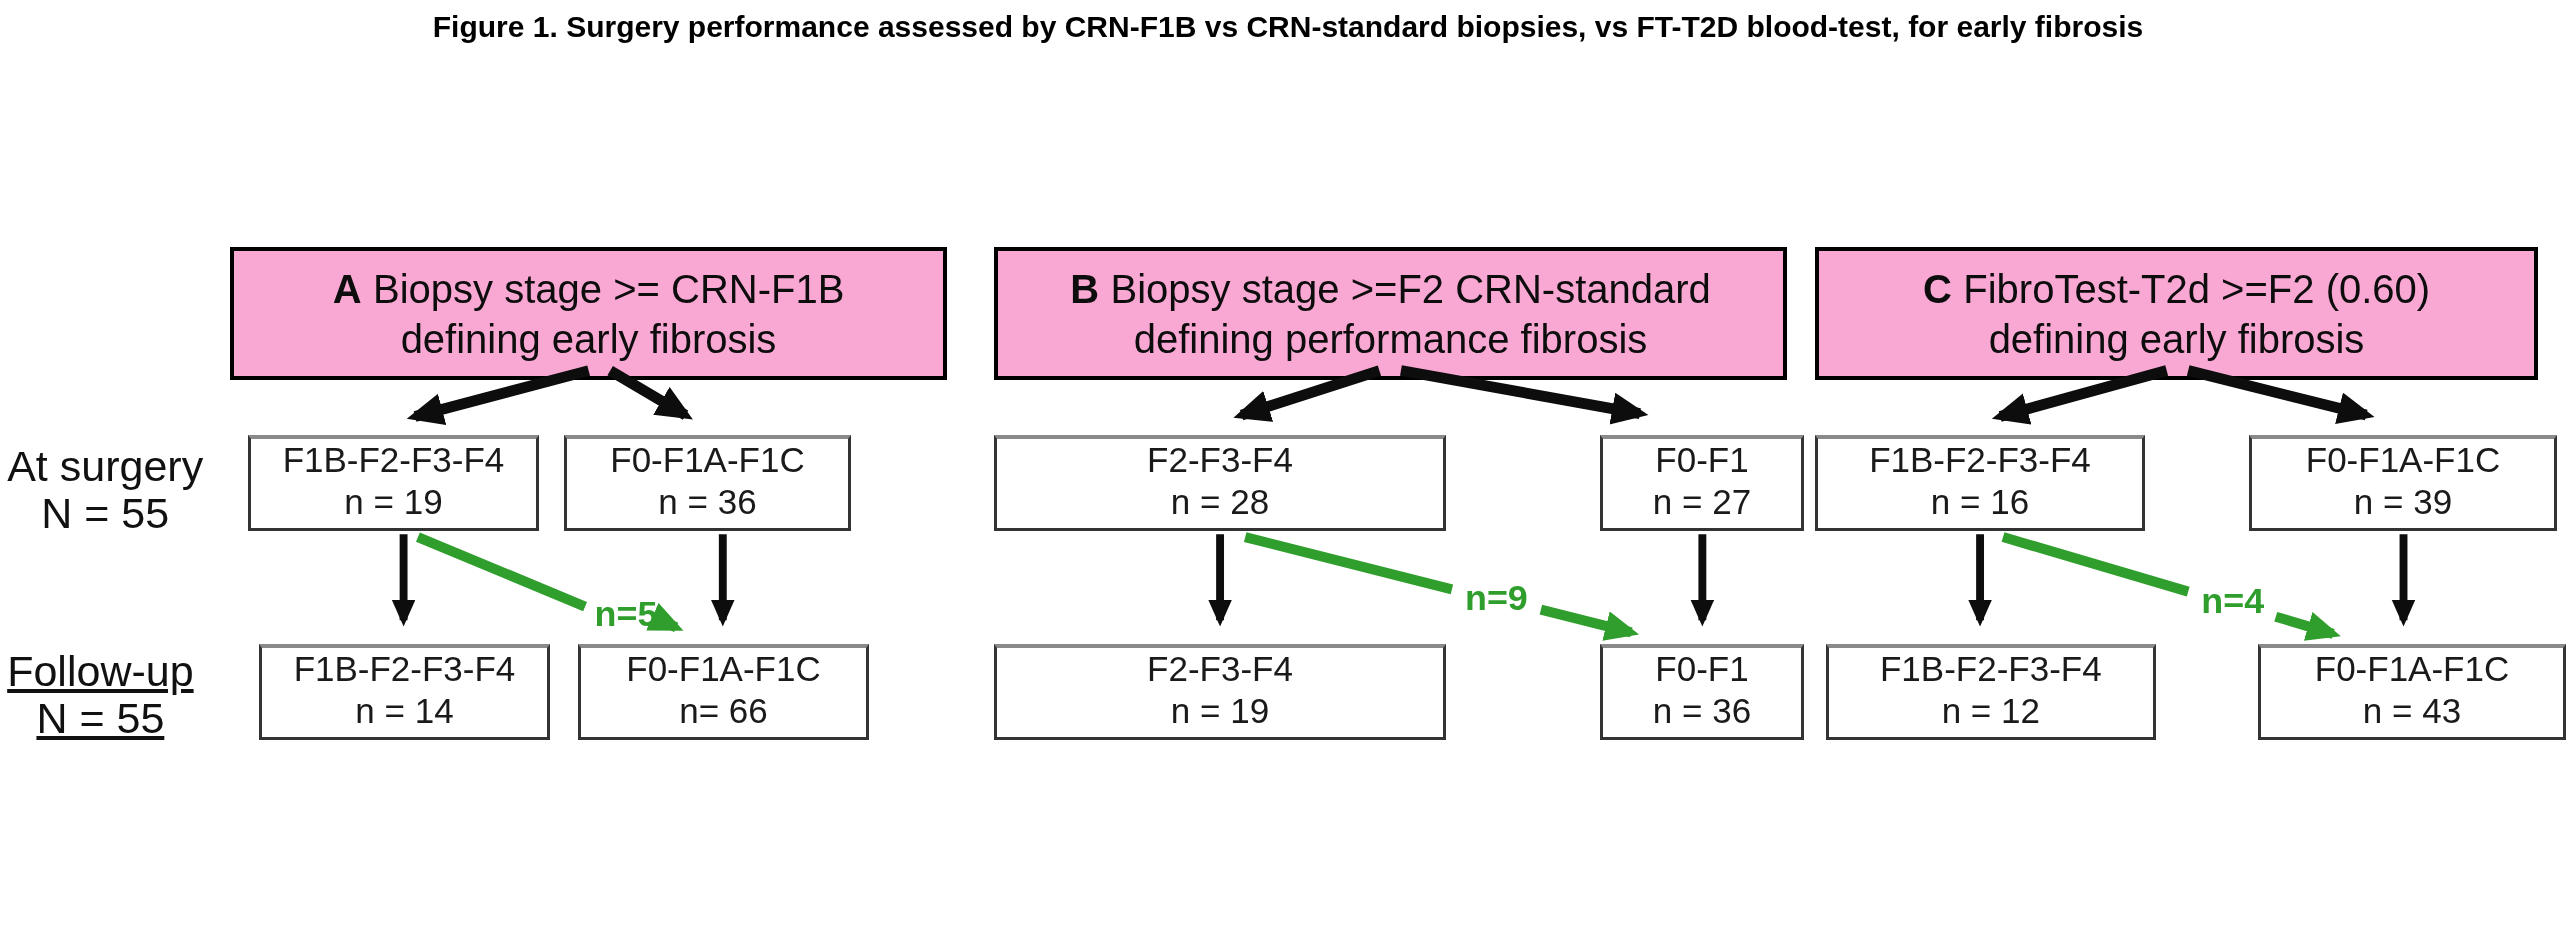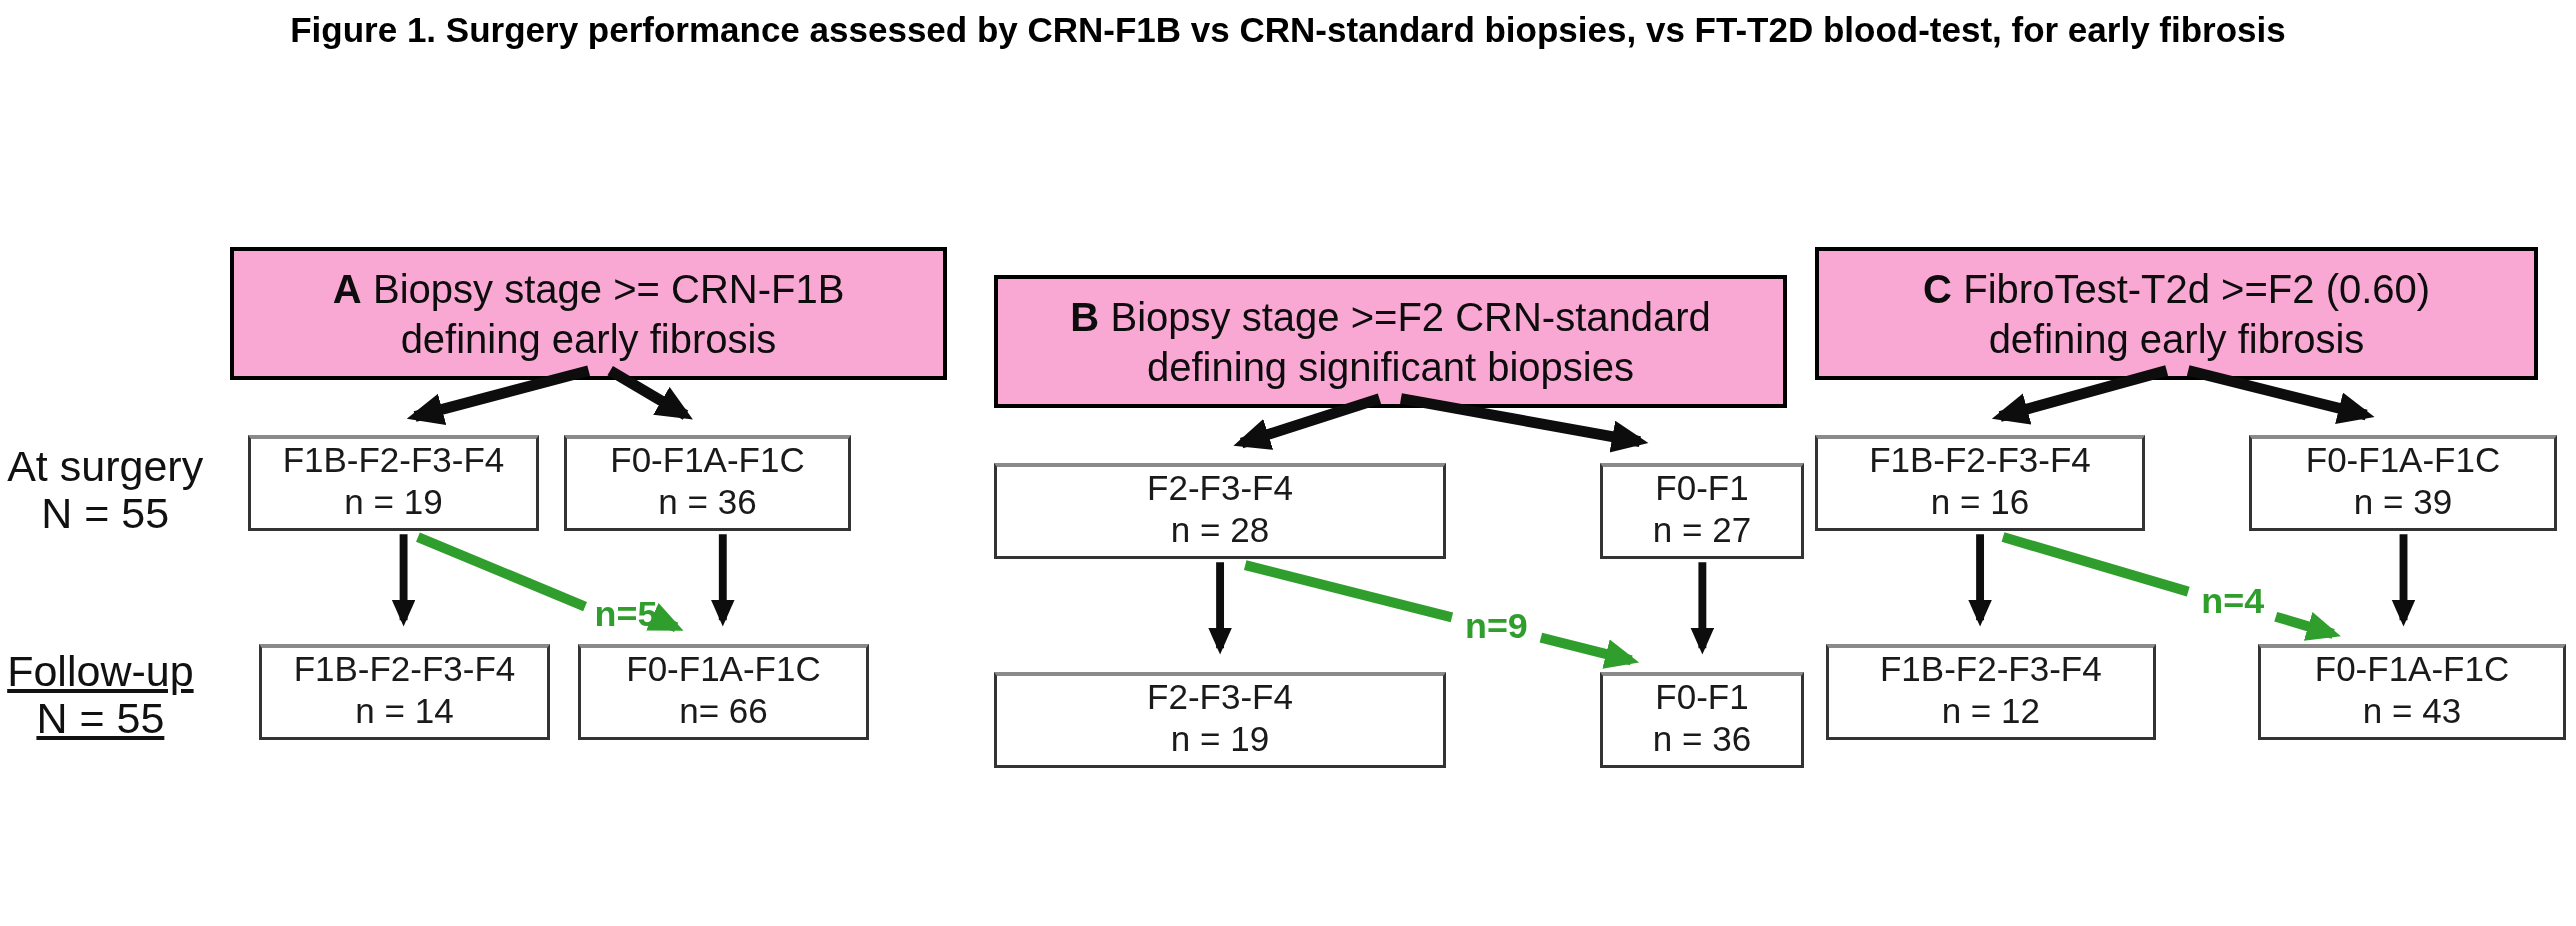--- a/index.html
+++ b/index.html
@@ -2,21 +2,21 @@
 <html style="font-size:11.5px"><head>
 <meta charset="utf-8">
 <style>
   html,body{margin:0;padding:0;background:#ffffff;}
   .canvas{
     position:relative;width:2576px;height:927px;background:#ffffff;
     font-family:"Liberation Sans","DejaVu Sans",sans-serif;color:#0d0d0d;overflow:hidden;
   }
   .title{
     position:absolute;top:10px;left:0;width:2576px;text-align:center;
-    font-size:35px;font-weight:bold;letter-spacing:0px;color:#000;
+    font-size:30px;font-weight:bold;letter-spacing:0px;color:#000;
   }
   .side-label{position:absolute;left:7.2px;font-size:43px;line-height:47px;color:#111;text-align:center;}
   .panel{position:absolute;top:247px;height:537px;}
   .hbox{
     position:absolute;top:0;height:133px;border:4.3px solid #000;background:#f9a8d4;
     display:flex;flex-direction:column;justify-content:center;align-items:center;
     font-size:40px;line-height:50px;text-align:right;box-sizing:border-box;z-index:2;
   }
   .hletter{font-weight:bold;}
   .hrest{margin-left:11.5px;}
@@ -84,24 +84,24 @@
       <line x1="500" y1="172" x2="258" y2="236" stroke="#0d0d0d" stroke-width="15" marker-end="url(#mkb0)"></line>
       <line x1="530" y1="172" x2="635" y2="234" stroke="#0d0d0d" stroke-width="15" marker-end="url(#mkb0)"></line>
       <line x1="242" y1="400" x2="242" y2="520" stroke="#0d0d0d" stroke-width="11" marker-end="url(#mkb0)"></line>
       <line x1="687" y1="400" x2="687" y2="520" stroke="#0d0d0d" stroke-width="11" marker-end="url(#mkb0)"></line>
       <line x1="262" y1="404" x2="495" y2="501" stroke="#2f9e2c" stroke-width="14"></line>
       <line x1="602" y1="521" x2="622" y2="530" stroke="#2f9e2c" stroke-width="14" marker-end="url(#mkg0)"></line>
       <text x="552" y="528" text-anchor="middle" class="greenlab" fill="#2f9e2c">n=5</text>
     </svg>
   </div>
 
-  <div class="panel" style="left:994px;width:811px;margin-top:28px;">
+  <div class="panel" style="left:994px;width:811px;">
     <div class="hbox" style="left:0;width:793px;">
       <div><span class="hletter">B</span><span class="hrest">Biopsy stage &gt;=F2 CRN-standard</span></div>
-      <div>defining significant biopsies</div>
+      <div>defining performance fibrosis</div>
     </div>
 
     <div class="sbox row-surgery" style="left:0px;width:452px;">
       <div>F2-F3-F4</div>
       <div>n = 28</div>
     </div>
     <div class="sbox row-surgery" style="left:606px;width:204px;">
       <div>F0-F1</div>
       <div>n = 27</div>
     </div>

